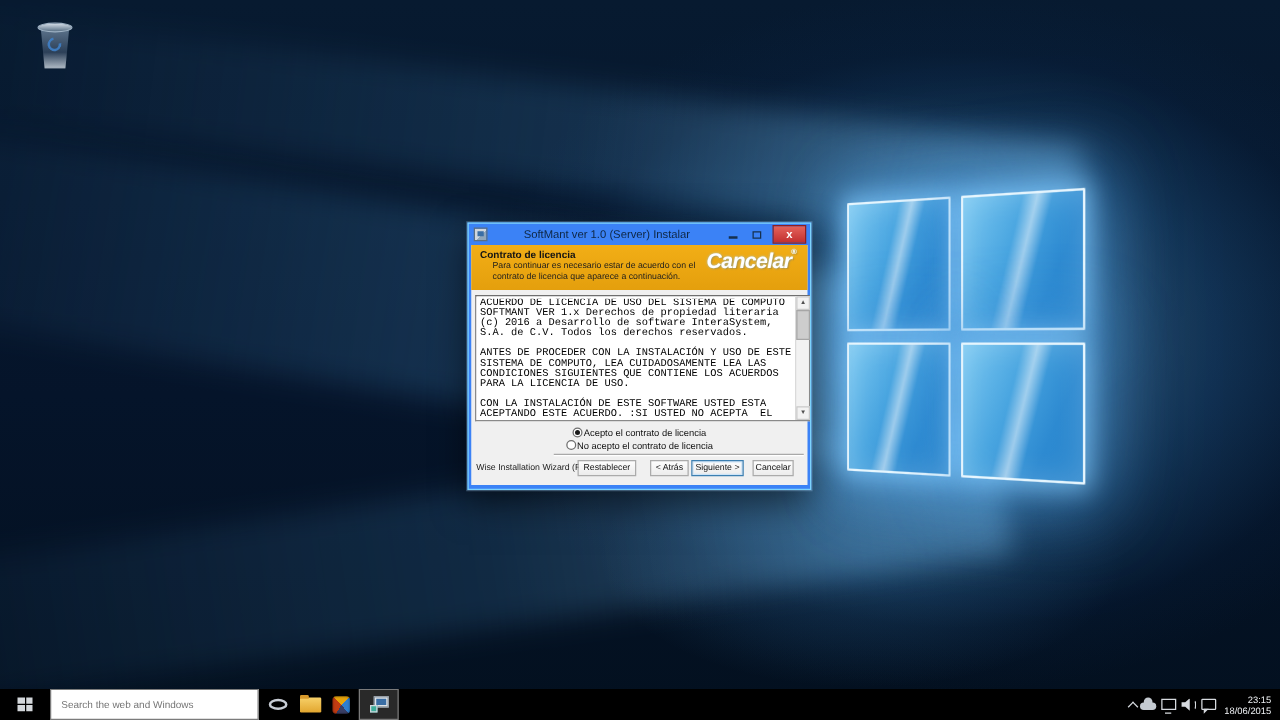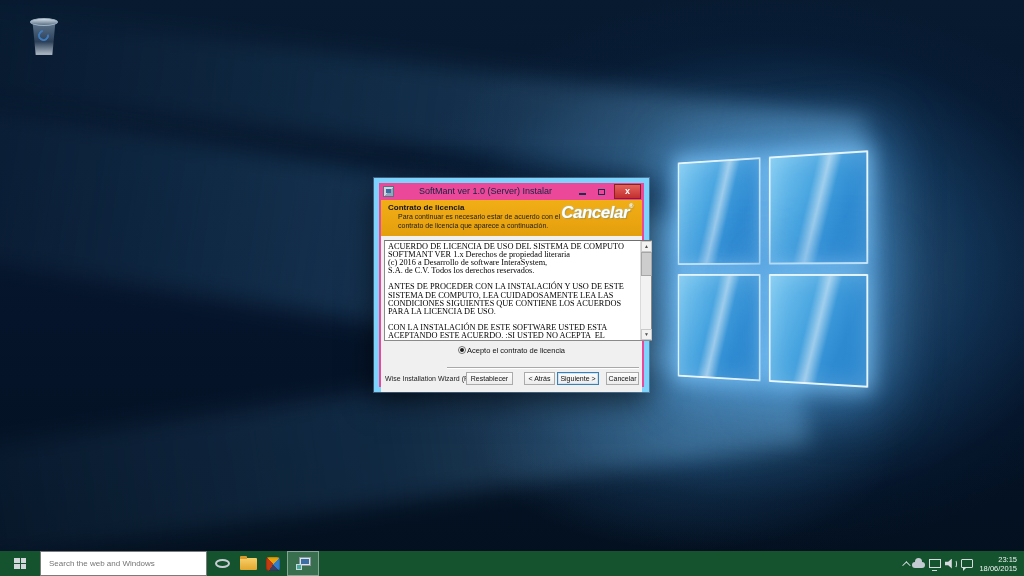--- a/index.html
+++ b/index.html
@@ -36,21 +36,21 @@
   .bin .cup { position:absolute; left:0; top:4px; width:26px; height:33px;
     background:linear-gradient(180deg, rgba(140,165,190,0.65), rgba(55,75,100,0.75) 60%, rgba(200,210,220,0.8) 95%);
     clip-path:polygon(6% 0, 94% 0, 82% 100%, 18% 100%); }
   .bin .rim { position:absolute; left:-1px; top:0; width:28px; height:8px; border-radius:50%;
     background:linear-gradient(180deg, #cfd9e4, #5a7186); border:1px solid #9fb2c4; }
   .bin .arrows { position:absolute; left:7px; top:12px; width:11px; height:11px; border:2px solid #3f80c8;
     border-radius:50%; border-top-color:transparent; transform:rotate(35deg); opacity:0.9; }
 
   
   .dialog { position:absolute; left:374px; top:178px; width:275px; height:214px;
-    background:#ec4899; border:5px solid #7dd3fc; padding:0 2px 2px 2px;
+    background:#3b82f6; border:1px solid #7dd3fc; padding:0 2px 2px 2px;
     box-shadow:0 0 0 1px rgba(150,195,235,0.35), 0 10px 28px rgba(0,0,0,0.55); }
   .titlebar { height:17px; display:flex; align-items:center; }
   .win-ico { width:11px; height:11px; margin:0 4px 0 2px; position:relative;
     background:linear-gradient(135deg,#cfd6dd 0 55%, #8fa6bb 55%); border:1px solid #5b6f84; }
   .win-ico::after { content:""; position:absolute; left:2px; top:2px; width:5px; height:4px; background:#3a6ea5; }
   .titlebar .ttext { flex:1; text-align:center; font-size:9px; color:#0e2642; line-height:17px;
     white-space:nowrap; overflow:hidden; }
   .cap { width:19px; height:14px; display:flex; align-items:center; justify-content:center; }
   .cap .dash { width:7px; height:2px; background:#16304f; margin-top:5px; }
   .cap .box  { width:7px; height:6px; border:1px solid #16304f; }
@@ -63,21 +63,21 @@
   .hdr-title { position:absolute; left:7px; top:3px; font-size:8px; font-weight:bold; color:#141414; }
   .hdr-sub { position:absolute; left:17px; top:13px; font-size:7px; color:#1d1d1d; line-height:8.5px; }
   .logo { position:absolute; right:9px; top:3px; font-size:17px; font-weight:bold; color:#fff;
     letter-spacing:-0.5px; font-style:italic;
     text-shadow:0 0 2px rgba(160,210,250,0.9), 1px 1px 1px rgba(130,90,0,0.4); }
   .logo .reg { font-size:6px; vertical-align:top; font-style:normal; }
 
   .licbox { position:absolute; left:3px; top:40px; width:268px; height:101px; background:#fff;
     border:1px solid #8A8A8A; border-top-color:#6f6f6f; }
   .lictext { position:absolute; left:3px; top:2px; right:13px; bottom:1px; overflow:hidden;
-    font-family:Liberation Serif, serif; font-size:8.3px; line-height:8.1px;
+    font-family:Liberation Mono, monospace; font-size:8.3px; line-height:8.1px;
     white-space:pre; color:#000; }
   .sbar { position:absolute; right:0; top:0; bottom:0; width:11px; background:#F2F2F2; border-left:1px solid #DADADA; }
   .sbtn { position:absolute; left:0; width:11px; height:11px; background:#F2F2F2; border:1px solid #C9C9C9;
     font-size:5px; color:#505050; text-align:center; line-height:9px; }
   .sbtn.up { top:0; } .sbtn.down { bottom:0; }
   .sthumb { position:absolute; left:0; top:11px; width:11px; height:24px; background:#CDCDCD; border:1px solid #A6A6A6; }
 
   .radios { position:absolute; left:0; right:0; top:145px; text-align:center; }
   .radio-row { display:flex; align-items:center; justify-content:center; gap:1px; font-size:7.5px;
     color:#111; height:10px; }
@@ -90,21 +90,21 @@
 
   .wizlbl { position:absolute; left:4px; top:175px; font-size:7px; color:#222; }
   .btn { position:absolute; top:172px; height:13px; display:flex; align-items:center; justify-content:center;
     font-size:7px; color:#111; background:linear-gradient(180deg,#FDFDFD,#ECECEC); border:1px solid #ABABAB; }
   .btn.reset  { left:85px;  width:47px; }
   .btn.back   { left:143px; width:31px; }
   .btn.next   { left:176px; width:42px; border:1px solid #3C7FB1; box-shadow:inset 0 0 0 1px #CDE4F7; }
   .btn.cancel { left:225px; width:33px; }
 
   
-  .taskbar { position:absolute; left:0; bottom:0; width:1024px; height:25px; background:#14532d; }
+  .taskbar { position:absolute; left:0; bottom:0; width:1024px; height:25px; background:#000000; }
   .start { position:absolute; left:0; top:0; width:40px; height:25px; display:flex; align-items:center; justify-content:center; }
   .flag { display:grid; grid-template-columns:5.5px 5.5px; grid-template-rows:5px 5px; gap:1px; }
   .flag i { background:#D3D7DB; }
   .searchbox { position:absolute; left:40px; top:0; width:167px; height:25px; }
   .searchbox input { width:100%; height:100%; border:1px solid #7b7b7b; background:#fff; font-size:8px;
     padding-left:8px; color:#444; font-family:"Liberation Sans", sans-serif; }
   .tv-oval { position:absolute; left:215px; top:8px; width:15px; height:9px; border:2px solid #C8CDD5; border-radius:50%; }
   .folder { position:absolute; left:240px; top:7px; width:17px; height:12px;
     background:linear-gradient(180deg,#F7D068,#E2A62F); border-radius:1px; }
   .folder::before { content:""; position:absolute; left:0; top:-2px; width:7px; height:3px;
@@ -202,20 +202,24 @@
         </div>
       </div>
 
       <div class="radios">
         <div class="radio-row">
           <span class="rdot">
               <span class="fill"></span>
             </span>
           <span>Acepto el contrato de licencia</span>
         </div>
+        <div class="radio-row">
+          <span class="rdot"></span>
+          <span>No acepto el contrato de licencia</span>
+        </div>
       </div>
 
       <div class="divider"></div>
 
       <div class="wizlbl">Wise Installation Wizard (R)</div>
       <div class="btn reset">Restablecer</div>
       <div class="btn back">&lt; Atrás</div>
       <div class="btn next">Siguiente &gt;</div>
       <div class="btn cancel">Cancelar</div>
     </div>

